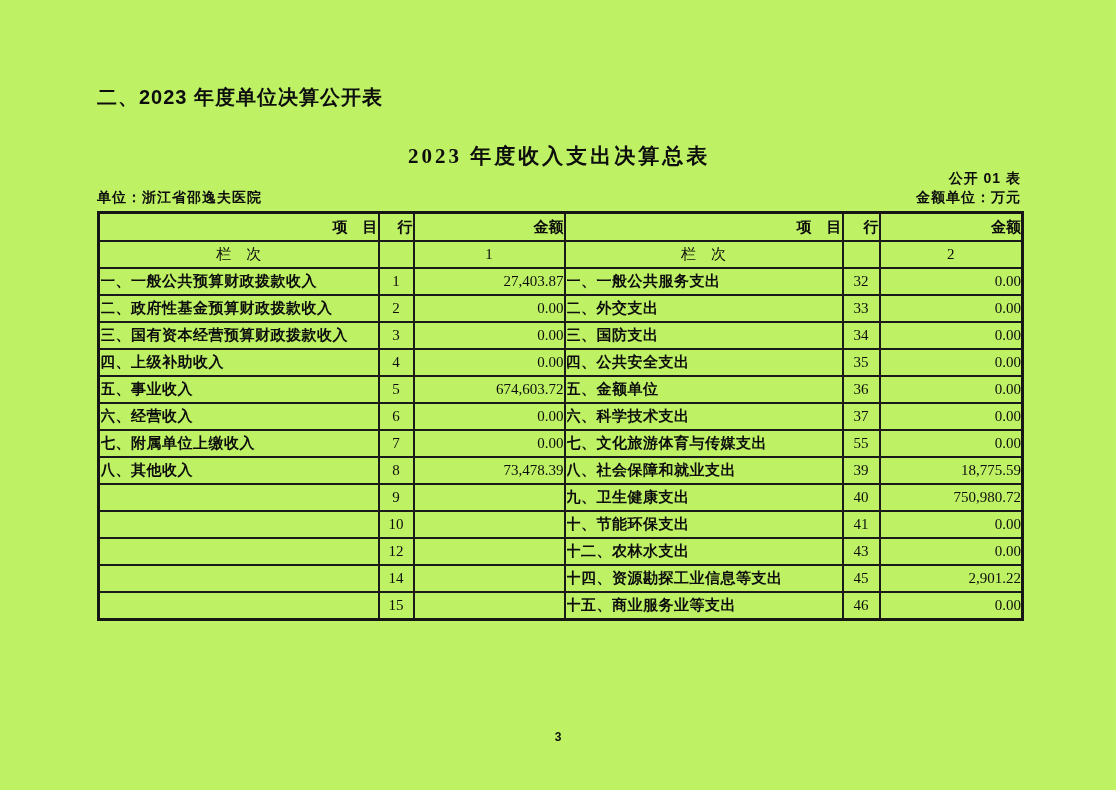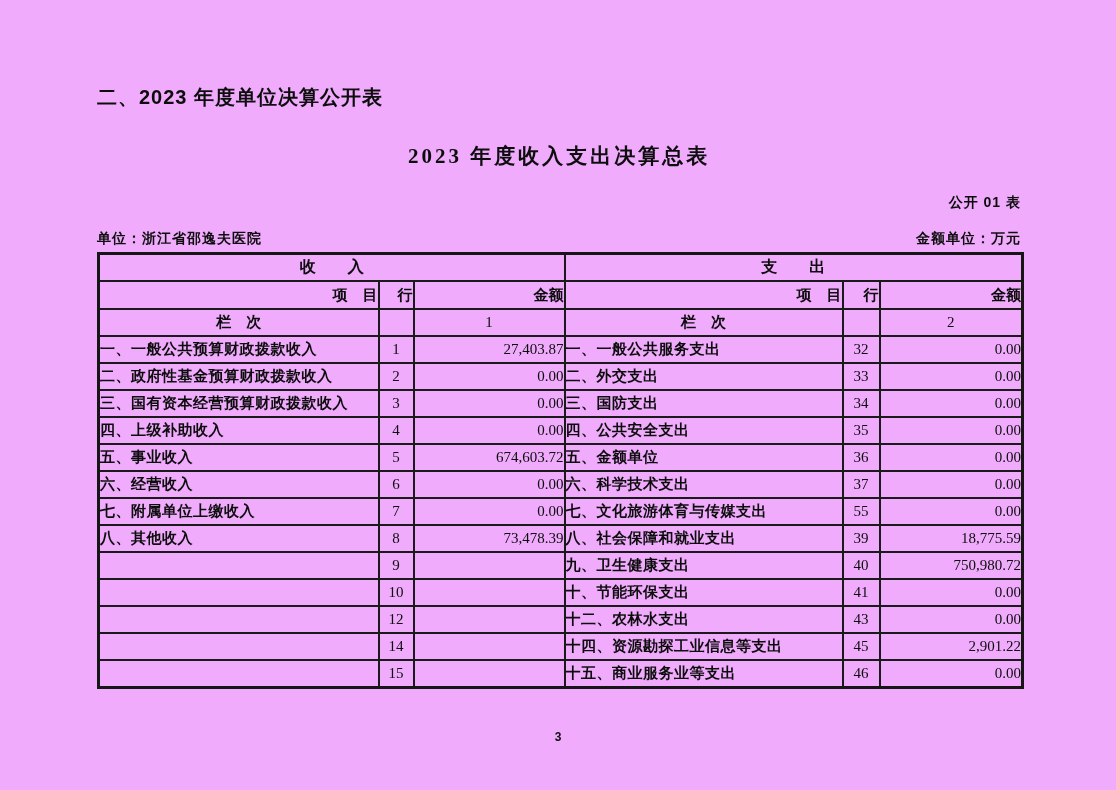--- a/index.html
+++ b/index.html
@@ -4,21 +4,21 @@
 <style>
   html, body {
     margin: 0;
     padding: 0;
     background: #e8e8e8;
   }
   .page {
     position: relative;
     width: 1116px;
     height: 790px;
-    background: #f0abfc;
+    background: #bef264;
     font-family: "Liberation Sans", sans-serif;
     color: #0d0d0d;
     overflow: hidden;
   }
   .content {
     position: absolute;
     left: 97px;
     top: 84px;
     width: 924px;
   }
@@ -30,33 +30,32 @@
   }
   .doc-subtitle {
     margin-top: 31px;
     text-align: center;
     font-family: "Liberation Serif", "DejaVu Serif", serif;
     font-size: 21px;
     font-weight: bold;
     letter-spacing: 3px;
   }
   .table-code {
-    margin-top: 24px;
     text-align: right;
     font-size: 14px;
     font-weight: bold;
     letter-spacing: 1px;
   }
   .meta-row {
     display: flex;
     justify-content: space-between;
     align-items: flex-end;
     font-size: 14px;
     font-weight: bold;
-    margin-top: 18px;
+    margin-top: 1px;
     margin-bottom: 4px;
     letter-spacing: 1px;
   }
   table.account-table {
     border-collapse: collapse;
     table-layout: fixed;
     width: 924px;
     border: 3px solid #161616;
   }
   table.account-table td {
@@ -75,36 +74,37 @@
   tr.hdr-cols td {
     height: 26px;
     text-align: right;
     font-size: 15px;
     font-weight: bold;
   }
   tr.hdr-lanci td {
     height: 25px;
     text-align: center;
     font-size: 15px;
-    font-weight: bold;
+    font-weight: normal;
   }
   tr.hdr-lanci td.colno {
     font-family: "Liberation Serif", "DejaVu Serif", serif;
     font-weight: normal;
     font-size: 15px;
   }
   tr.data-row td {
     height: 25px;
   }
   td.item {
     text-align: left;
     padding-left: 5px;
     font-size: 15px;
     font-weight: bold;
     letter-spacing: 0.5px;
+    border-radius: 10px;
   }
   td.rownum {
     text-align: center;
     font-family: "Liberation Serif", "DejaVu Serif", serif;
     font-size: 15px;
   }
   td.amount {
     text-align: right;
     padding-right: 8px;
     font-family: "Liberation Serif", "DejaVu Serif", serif;
@@ -139,24 +139,20 @@
     <table class="account-table">
       <colgroup>
         <col style="width:280px">
         <col style="width:35px">
         <col style="width:151px">
         <col style="width:278px">
         <col style="width:37px">
         <col style="width:143px">
       </colgroup>
       <thead>
-        <tr class="hdr-section">
-          <td colspan="3">收　　入</td>
-          <td colspan="3">支　　出</td>
-        </tr>
         <tr class="hdr-cols">
           <td>项　目</td>
           <td>行</td>
           <td>金额</td>
           <td>项　目</td>
           <td>行</td>
           <td>金额</td>
         </tr>
         <tr class="hdr-lanci">
           <td>栏　次</td>

